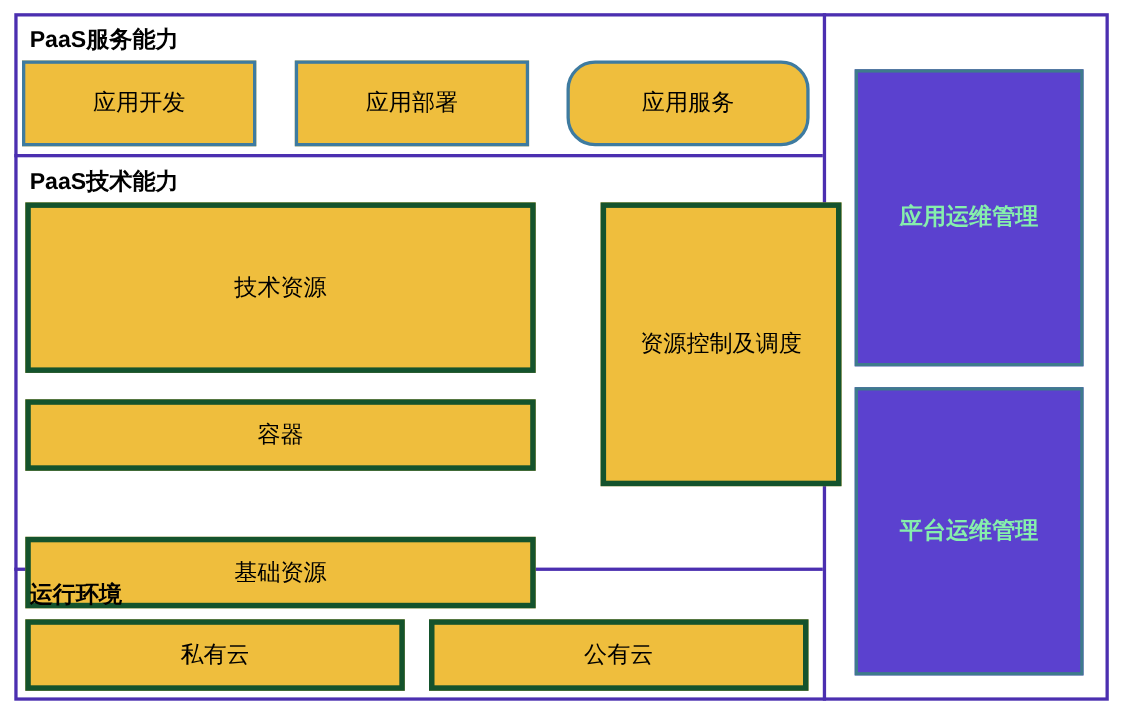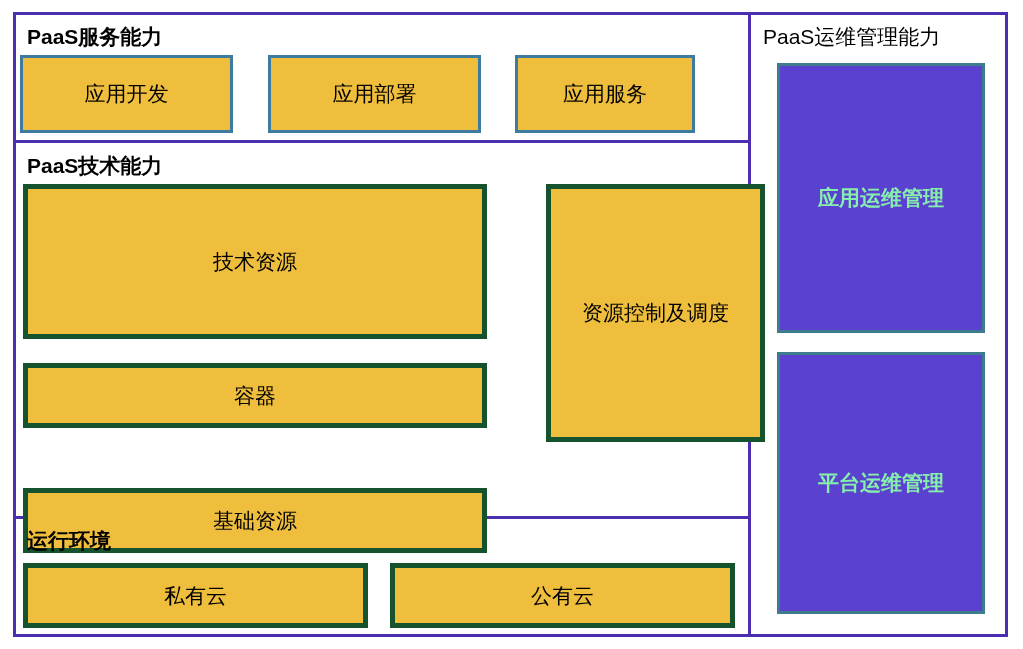--- a/index.html
+++ b/index.html
@@ -108,21 +108,21 @@
   .box.purple-teal {
     background: #5B41CF;
     border: 3px solid #3E7B8C;
     color: #86efac;
     font-weight: bold;
   }
 
   
   #svc-0 { left: 20px;  top: 55px; width: 213px; height: 78px; }
   #svc-1 { left: 268px; top: 55px; width: 213px; height: 78px; }
-  #svc-2 { left: 515px; top: 55px; width: 180px; height: 78px; }
+  #svc-2 { left: 515px; top: 55px; width: 221px; height: 78px; border-radius: 26px; }
 
   
   #tech-0 { left: 23px;  top: 184px; width: 464px; height: 155px; }
   #tech-1 { left: 23px;  top: 363px; width: 464px; height: 65px;  }
   #tech-2 { left: 23px;  top: 444px; width: 464px; height: 65px; margin-top: 44px;  }
   #tech-side { left: 546px; top: 184px; width: 219px; height: 258px; }
 
   
   #run-0 { left: 23px;  top: 563px; width: 345px; height: 65px; }
   #run-1 { left: 390px; top: 563px; width: 345px; height: 65px; }
@@ -160,19 +160,18 @@
   <div class="box amber-purple" id="tech-2">基础资源</div>
 
   <div class="box amber-purple" id="tech-side">资源控制及调度</div>
 
   <div class="section-title title-runtime">运行环境</div>
 
   <div class="box amber-purple" id="run-0">私有云</div>
 
   <div class="box amber-purple" id="run-1">公有云</div>
 
-  <div class="panel-title-right">PaaS运维管理能力</div>
 
   <div class="box purple-teal" id="ops-0">应用运维管理</div>
 
   <div class="box purple-teal" id="ops-1">平台运维管理</div>
 
 </div>
 
 </body></html>

